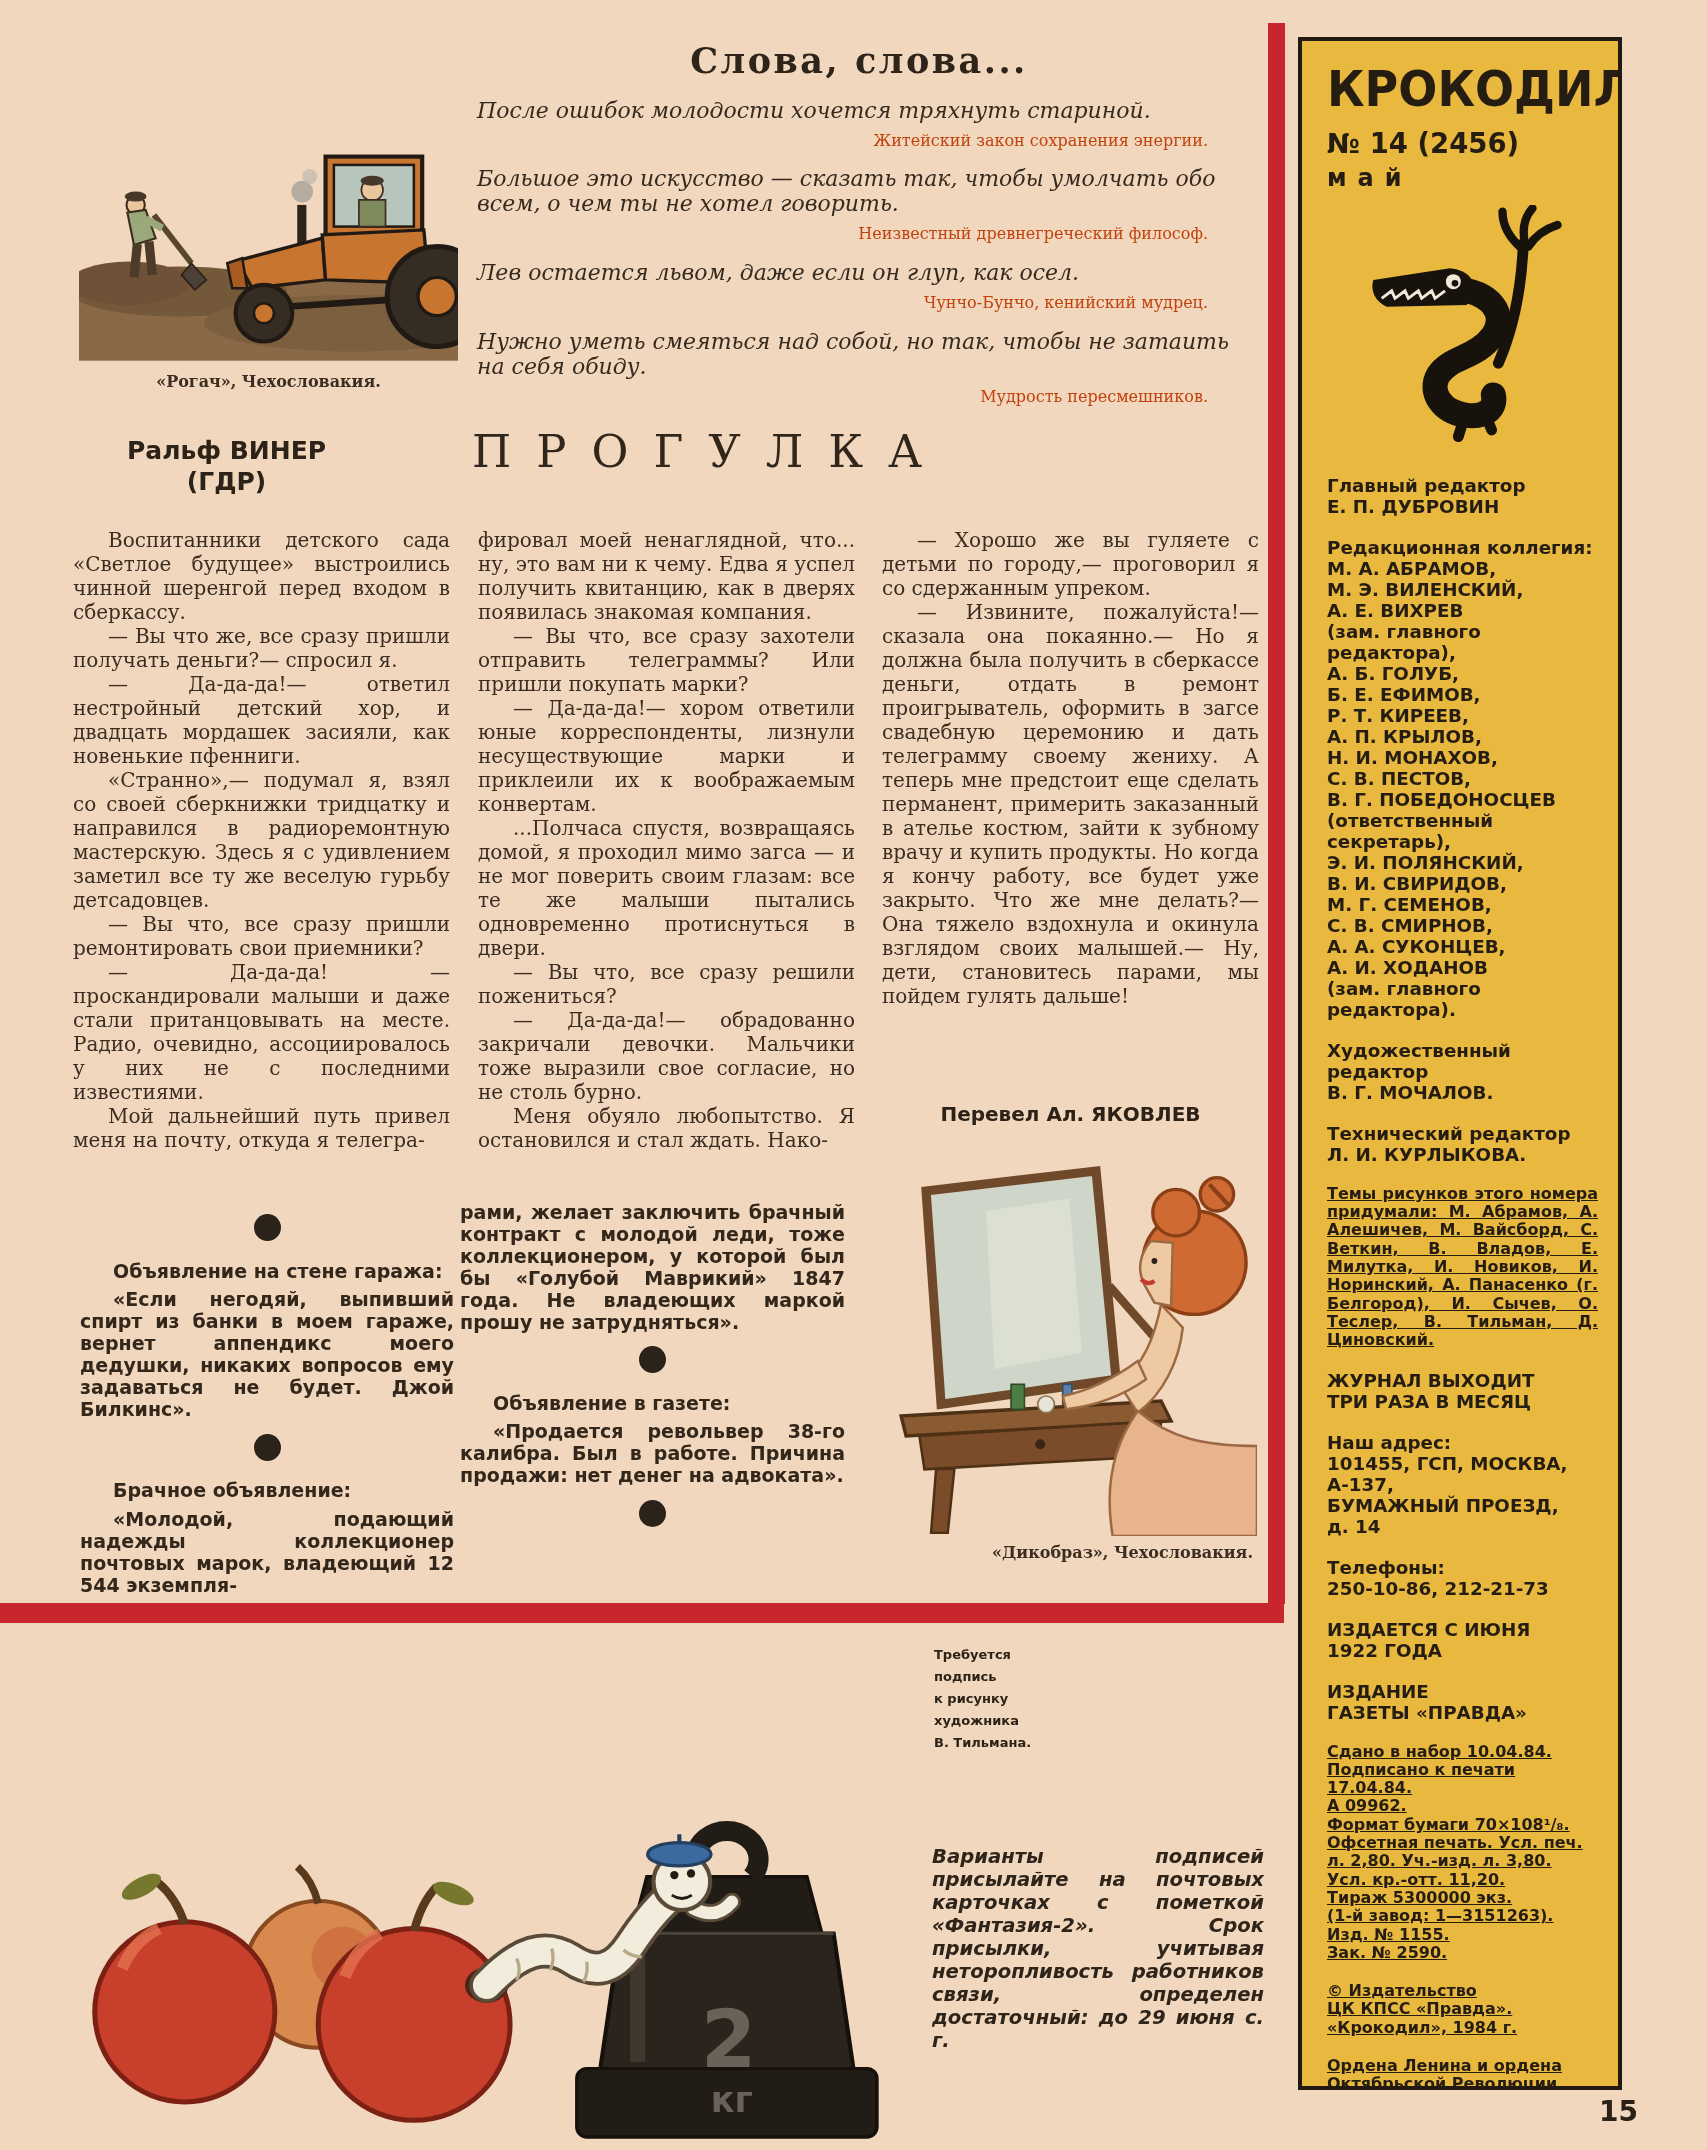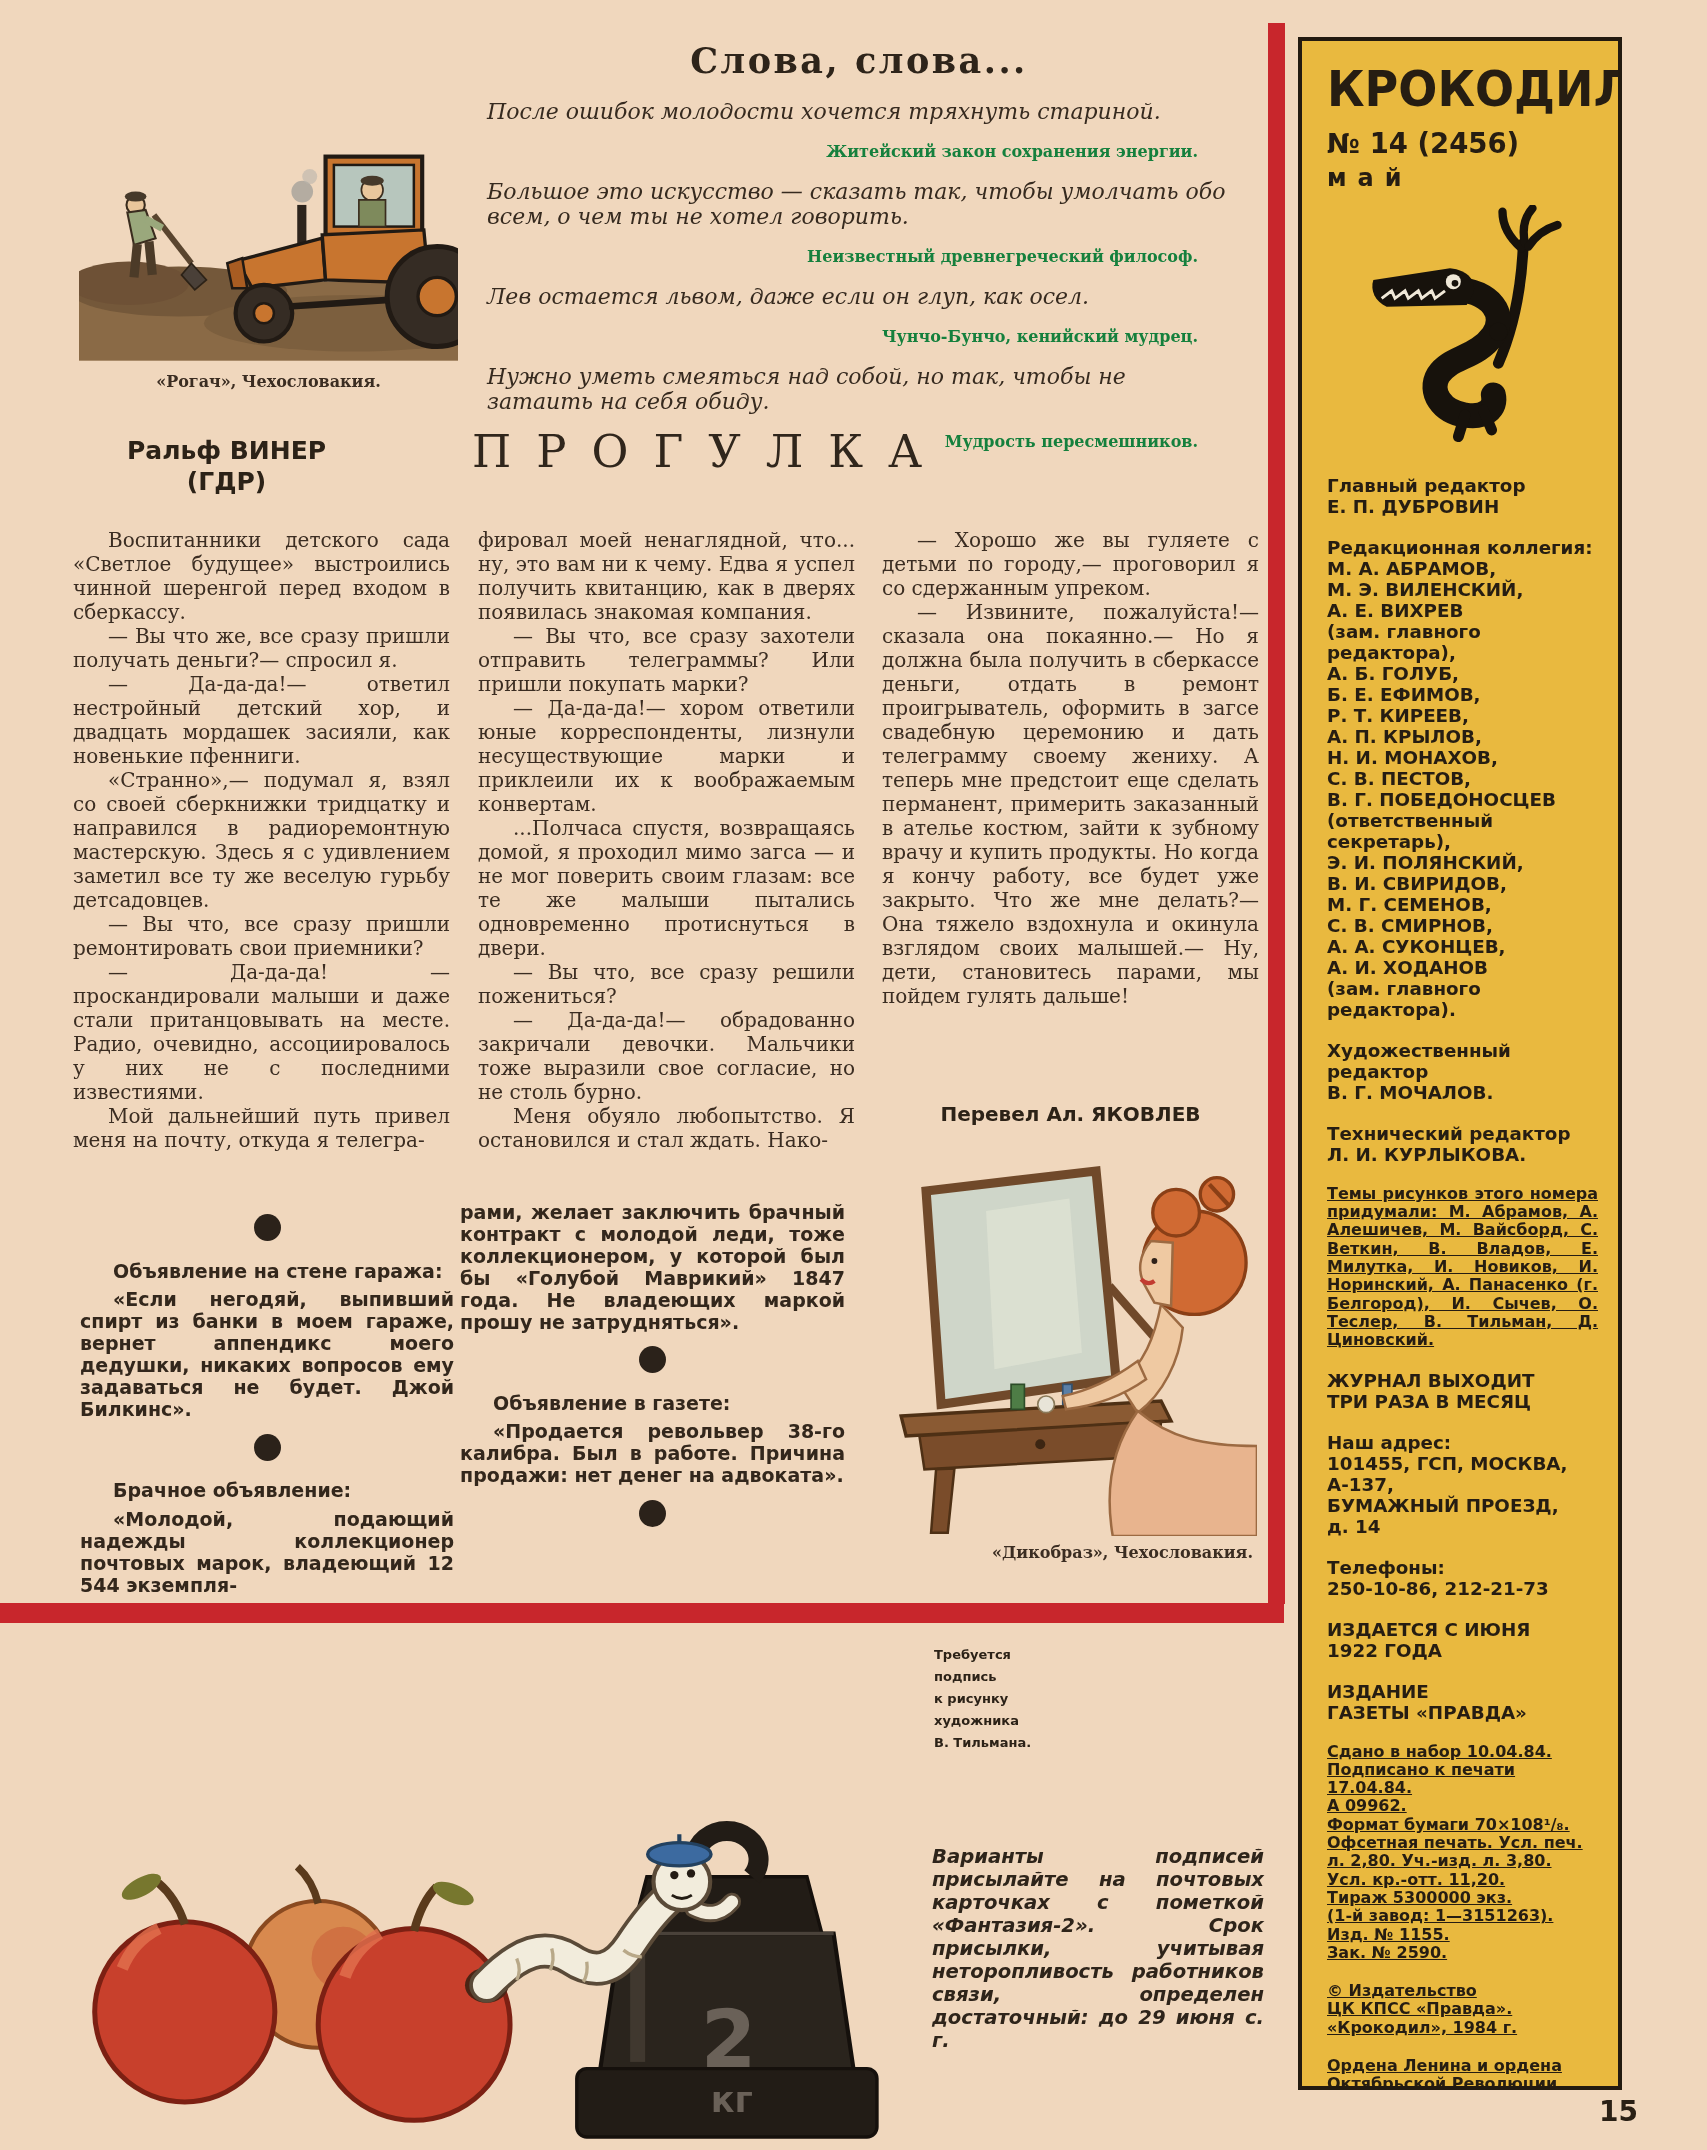--- a/index.html
+++ b/index.html
@@ -8,23 +8,23 @@
   html,body{margin:0;padding:0;background:#d9c2a8;}
   #page{position:relative;width:1708px;height:2151px;background:var(--paper);
         font-family:"DejaVu Serif","Liberation Serif",serif;color:var(--ink);overflow:hidden;}
   .abs{position:absolute;}
   .sans{font-family:"DejaVu Sans","Liberation Sans",sans-serif;}
 
   
   #quotes{left:469px;top:40px;width:780px;}
   #q-title{margin:0;text-align:center;font-weight:bold;font-size:35px;letter-spacing:2.5px;color:#2e241a;}
   .quote{margin-top:16.7px;}
-  .quote p{margin:18px;}
+  .quote p{margin:8px;}
   .q-text{font-style:italic;font-size:22px;line-height:25px;color:#362a1f;}
-  .q-src{text-align:right;font-weight:bold;font-size:16px;padding-right:33px;margin-top:7.5px;color:#15803d;}
+  .q-src{text-align:right;font-weight:normal;font-size:16px;padding-right:33px;margin-top:7.5px;color:#c2410c;}
 
   
   #tractor-box{left:79px;top:73px;width:379px;height:288px;}
   #cap-tractor{left:79px;top:372px;width:379px;text-align:center;font-weight:bold;font-size:16px;}
   #mirror-box{left:886px;top:1161px;width:371px;height:375px;}
   #cap-mirror{left:951px;top:1543px;width:302px;text-align:right;font-weight:bold;font-size:16px;}
   #apples-box{left:43px;top:1735px;width:844px;height:407px;}
 
   
   #author{left:73px;top:435px;width:307px;text-align:center;font-weight:bold;font-size:25px;line-height:31px;color:var(--sans-ink);}

